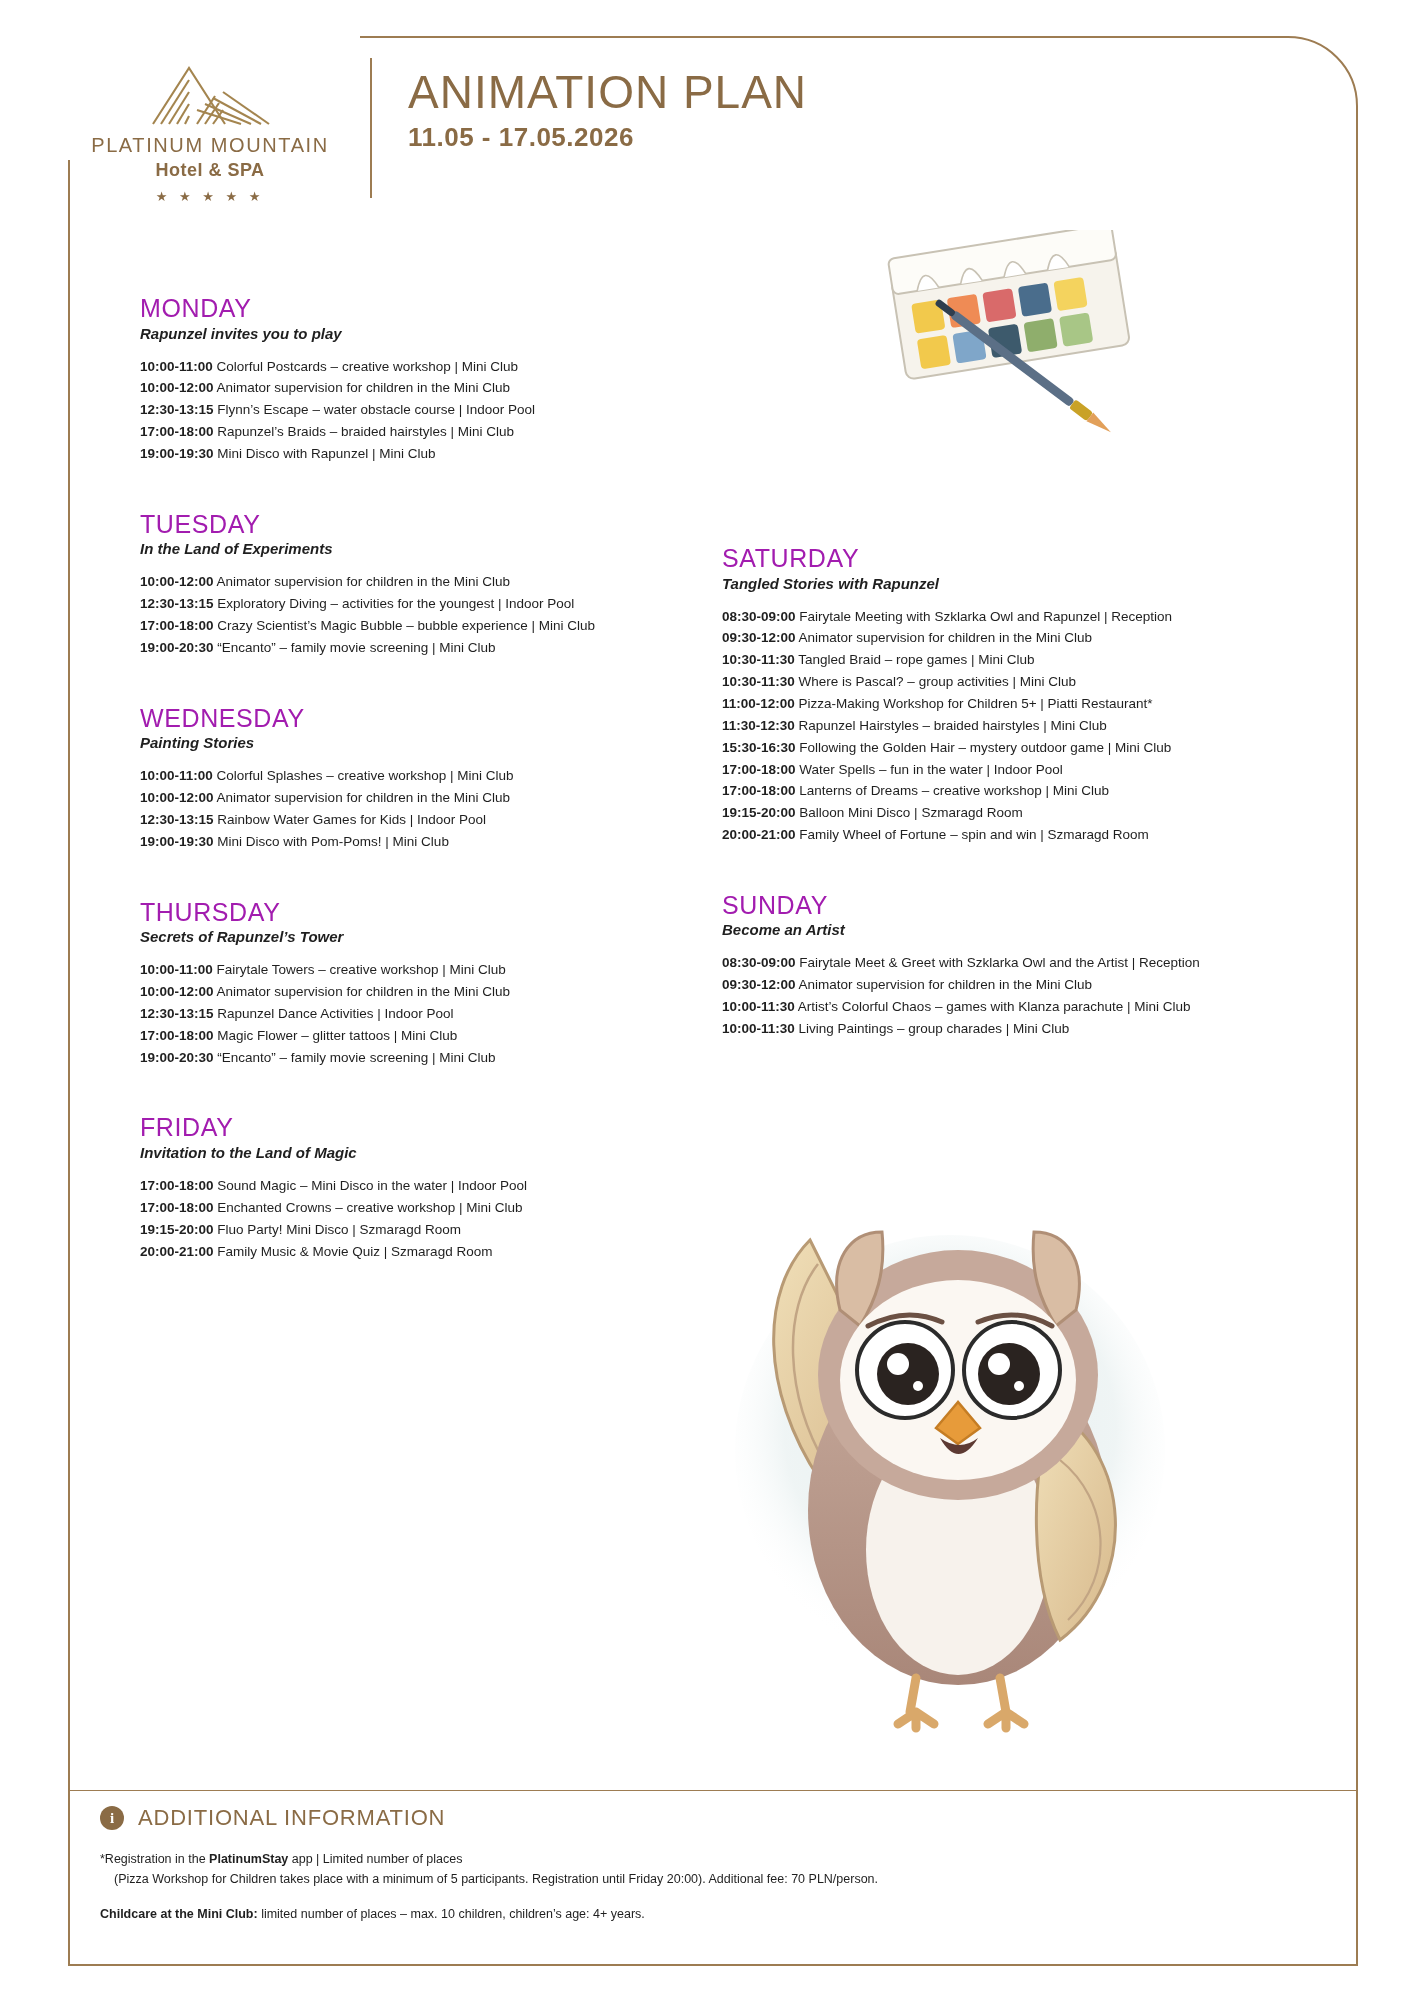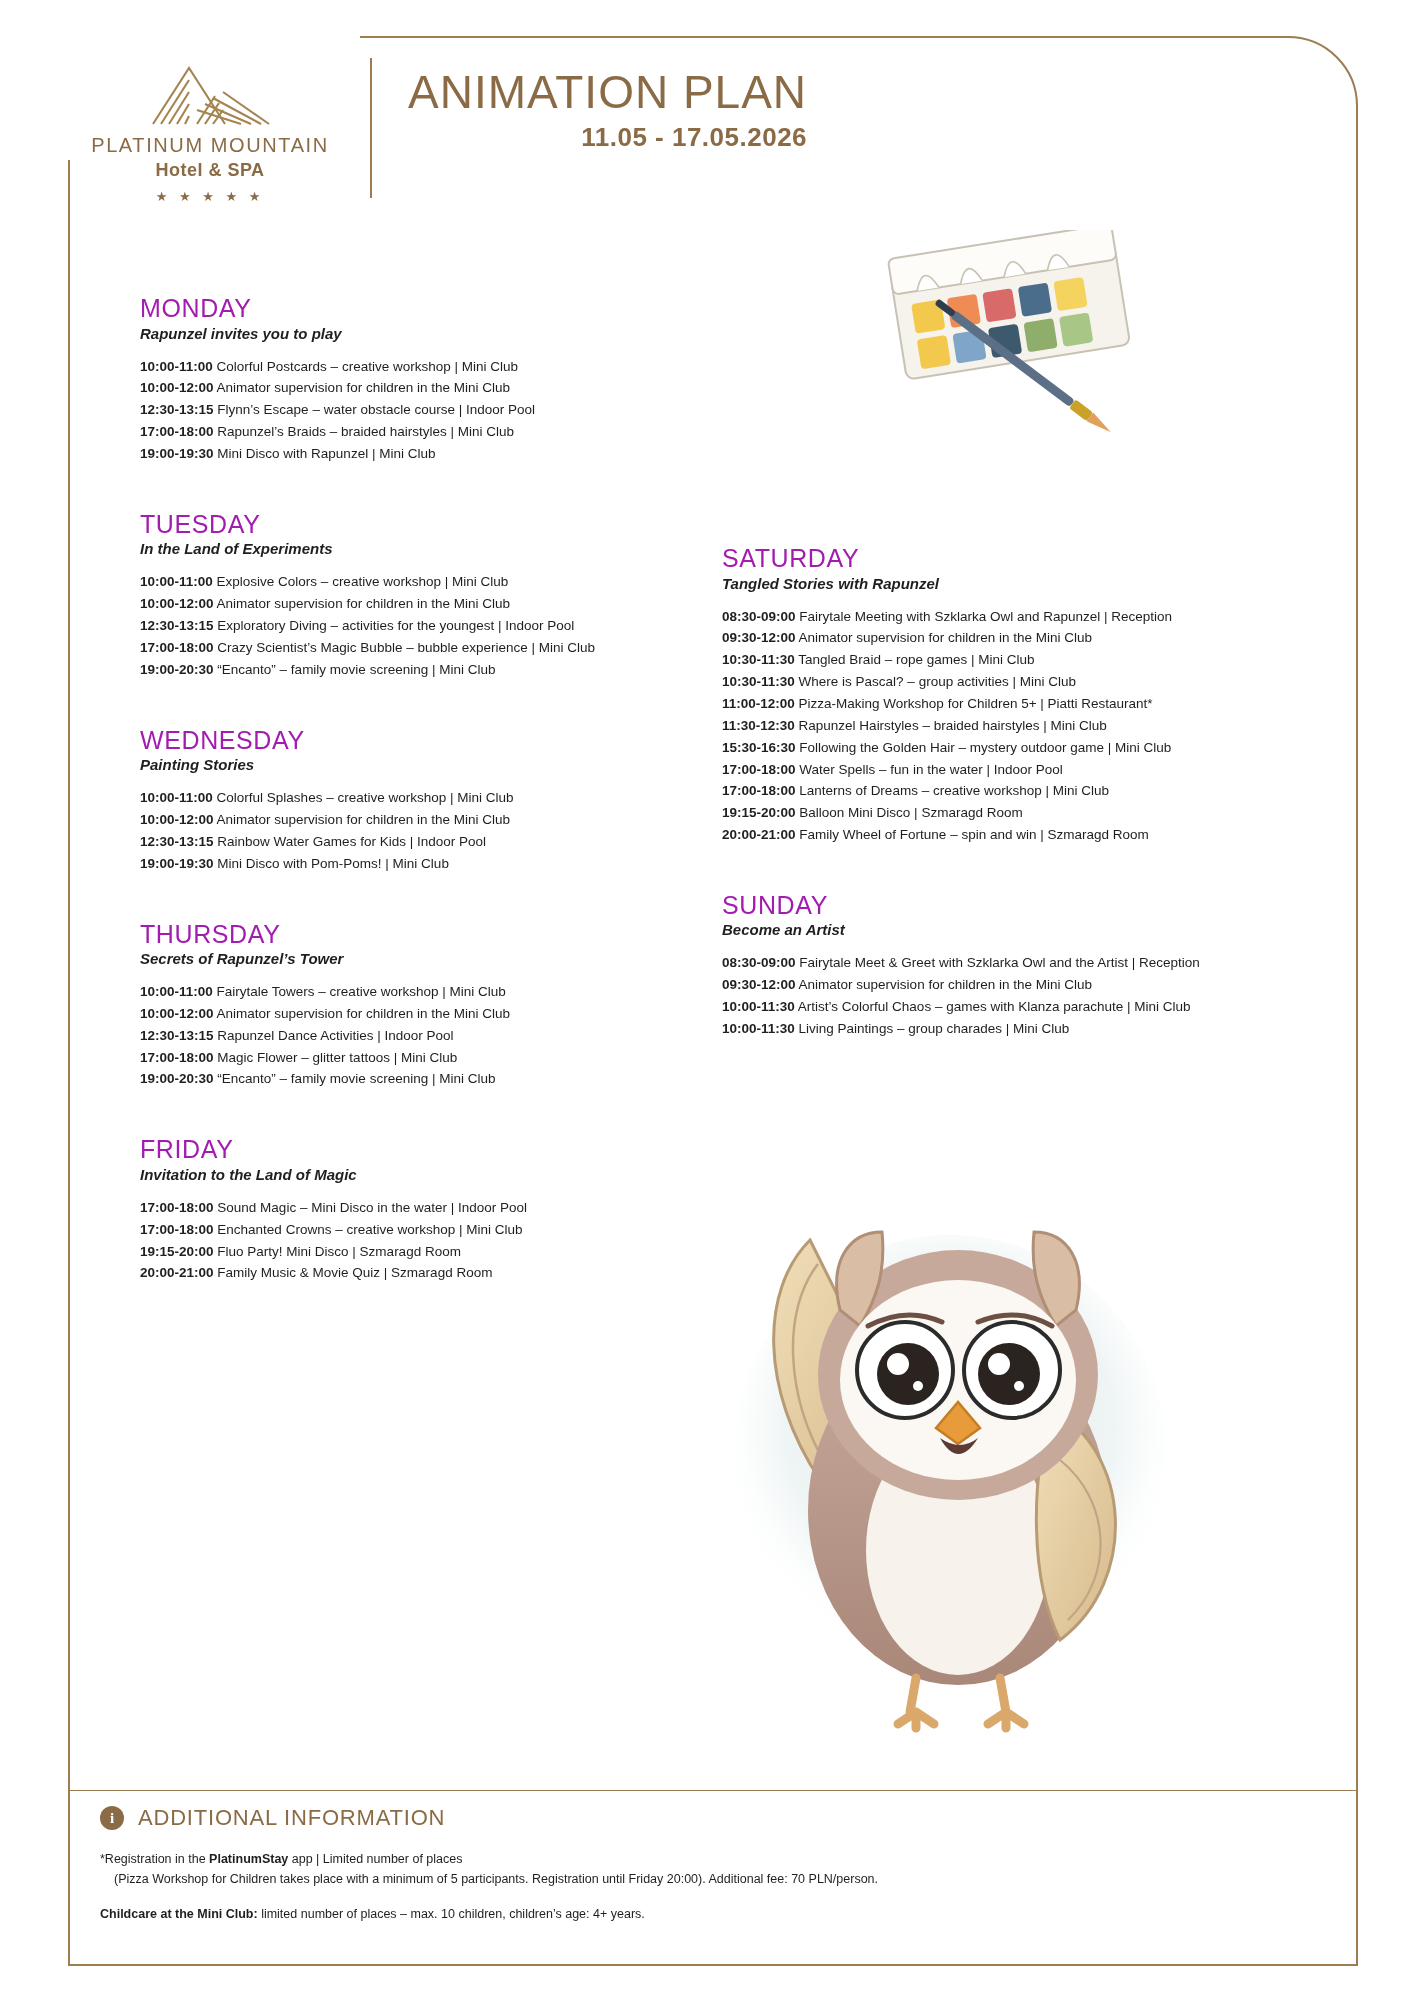--- a/index.html
+++ b/index.html
@@ -77,21 +77,21 @@
     font-size: 13px;
     color: #8a6b45;
     letter-spacing: 4px;
   }
   .header-divider {
     width: 2px;
     height: 140px;
     background: #9d7c52;
     margin: 18px 36px 0 10px;
   }
-  .title-block { padding-top: 28px; text-align: right; }
+  .title-block { padding-top: 28px; }
   .title-main {
     font-size: 46px;
     letter-spacing: 1px;
     color: #8a6b45;
     font-weight: 400;
     line-height: 1.05;
   }
   .title-sub {
     font-size: 27px;
     font-style: italic;
@@ -271,21 +271,20 @@
     <div class="item"><b>10:00-11:00</b> <span>Colorful Postcards – creative workshop | Mini Club</span></div>
     <div class="item"><b>10:00-12:00</b> <span>Animator supervision for children in the Mini Club</span></div>
     <div class="item"><b>12:30-13:15</b> <span>Flynn’s Escape – water obstacle course | Indoor Pool</span></div>
     <div class="item"><b>17:00-18:00</b> <span>Rapunzel’s Braids – braided hairstyles | Mini Club</span></div>
     <div class="item"><b>19:00-19:30</b> <span>Mini Disco with Rapunzel | Mini Club</span></div>
   </div>
 
   <div class="day">
     <div class="day-name">TUESDAY</div>
     <div class="day-tag">In the Land of Experiments</div>
-    <div class="item"><b>10:00-11:00</b> <span>Explosive Colors – creative workshop | Mini Club</span></div>
     <div class="item"><b>10:00-12:00</b> <span>Animator supervision for children in the Mini Club</span></div>
     <div class="item"><b>12:30-13:15</b> <span>Exploratory Diving – activities for the youngest | Indoor Pool</span></div>
     <div class="item"><b>17:00-18:00</b> <span>Crazy Scientist’s Magic Bubble – bubble experience | Mini Club</span></div>
     <div class="item"><b>19:00-20:30</b> <span>“Encanto” – family movie screening | Mini Club</span></div>
   </div>
 
   <div class="day">
     <div class="day-name">WEDNESDAY</div>
     <div class="day-tag">Painting Stories</div>
     <div class="item"><b>10:00-11:00</b> <span>Colorful Splashes – creative workshop | Mini Club</span></div>

